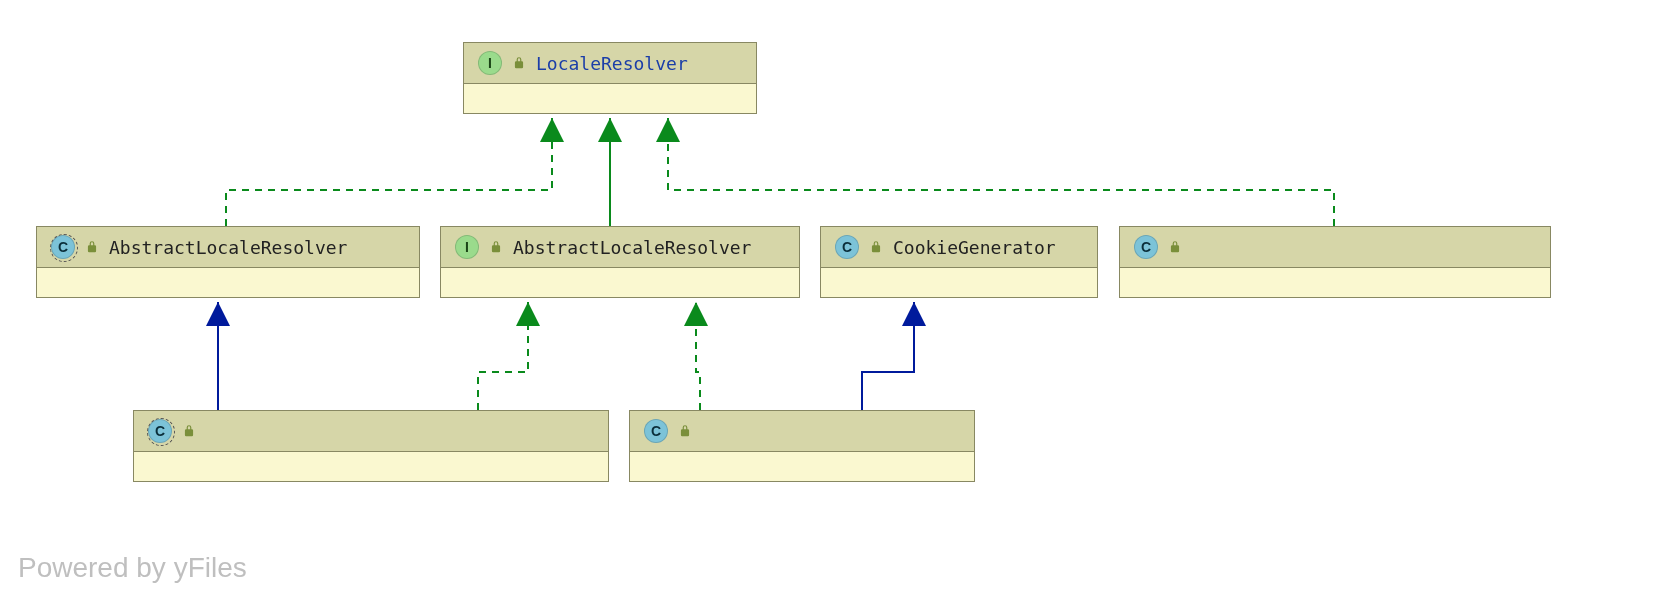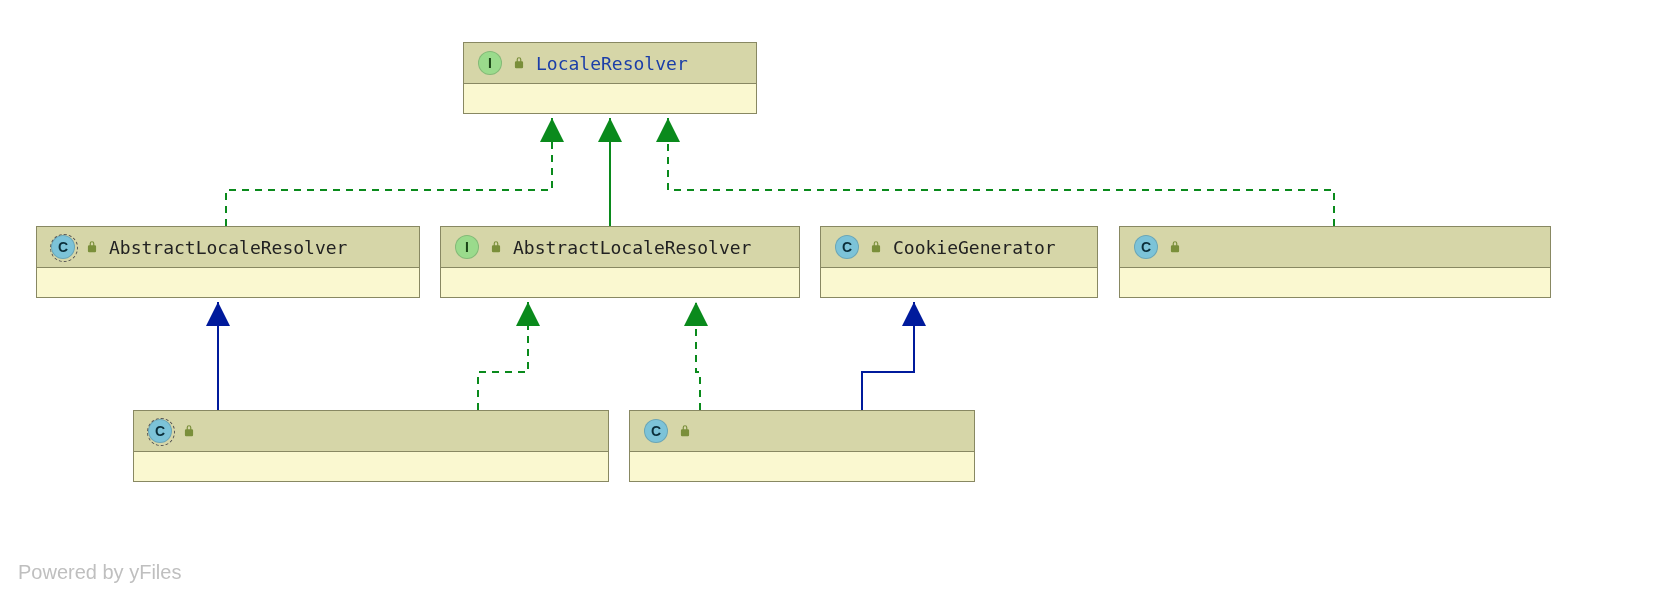--- a/index.html
+++ b/index.html
@@ -72,21 +72,21 @@
     position: absolute;
     left: 0; top: 0;
     width: 1678px; height: 592px;
     pointer-events: none;
   }
   .watermark {
     position: absolute;
     left: 18px; bottom: 8px;
     color: #bfbfbf;
     font-family: Arial, sans-serif;
-    font-size: 20px;
+    font-size: 28px;
   }
 </style>
 </head>
 <body>
 
 <svg class="arrows">
   <defs>
     <marker id="arrow-ext" markerWidth="16" markerHeight="16" refX="14" refY="8" orient="auto">
       <path d="M2,2 L14,8 L2,14 Z" fill="#001a9c"></path>
     </marker>

